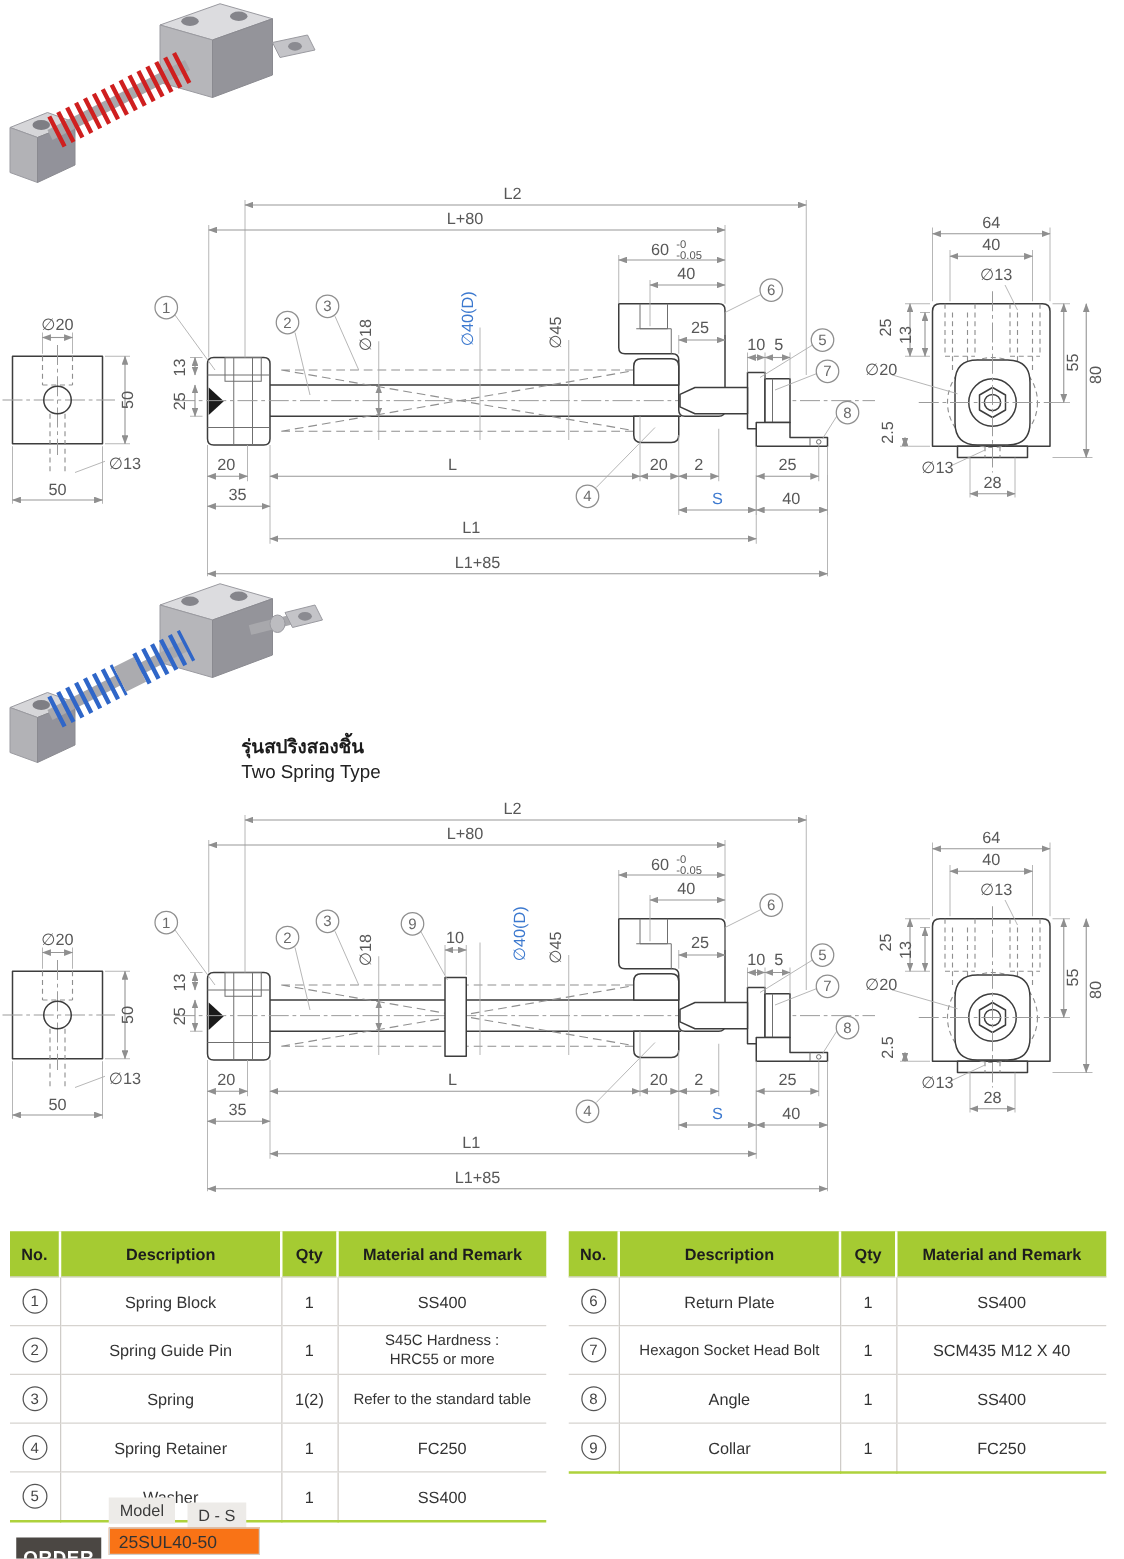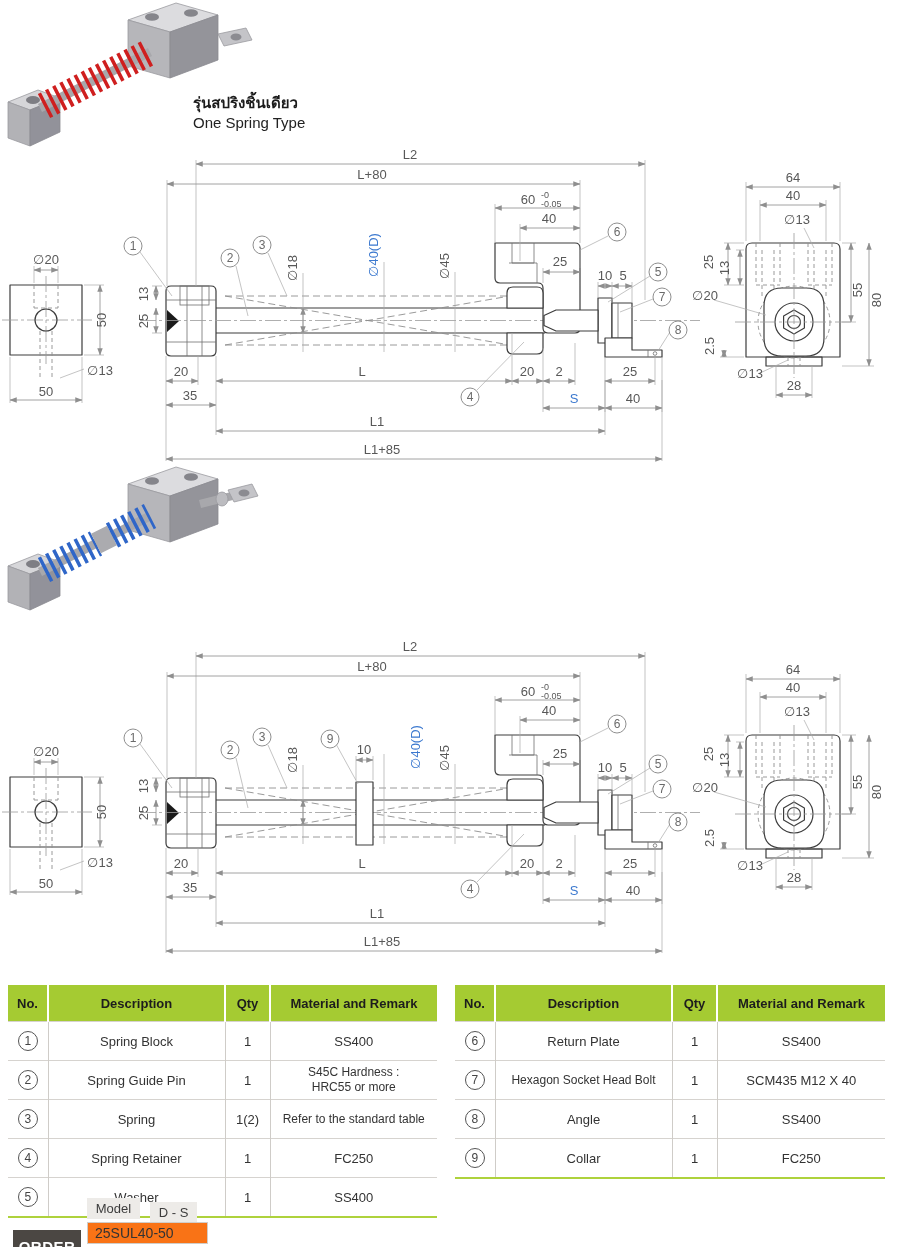--- a/index.html
+++ b/index.html
@@ -68,24 +68,20 @@
     <g>
       <polygon points="8,102 38,90 60,98 30,110" fill="#d6d6d9" stroke="#9a9aa0" stroke-width="0.8"></polygon>
       <polygon points="8,102 30,110 30,146 8,138" fill="#b2b2b6" stroke="#9a9aa0" stroke-width="0.8"></polygon>
       <polygon points="30,110 60,98 60,132 30,146" fill="#92929a" stroke="#8a8a90" stroke-width="0.8"></polygon>
       <ellipse cx="33" cy="100" rx="7" ry="4" fill="#7e7e84"></ellipse>
     </g>
     <line x1="40" y1="108" x2="150" y2="52" stroke="#a8a8ac" stroke-width="9"></line>
     <line x1="44" y1="106" x2="148" y2="53" stroke="#cf1f1f" stroke-width="27" stroke-dasharray="3.5 4.5"></line>
   </svg>
 
-  <div class="caption" style="left:193px;top:93px">
-    <div class="th">รุ่นสปริงชิ้นเดียว</div>
-    <div class="en">One Spring Type</div>
-  </div>
 
   <svg width="0" height="0" style="position:absolute">
     <defs>
       <marker id="ma" viewBox="0 0 8 6" refX="7.5" refY="3" markerWidth="8" markerHeight="6" orient="auto-start-reverse">
           <path d="M0,0 L8,3 L0,6 Z" fill="#8f8f8f"></path>
         </marker>
 
       <symbol id="sym-drawing" overflow="visible">
 
         <g>
@@ -277,20 +273,24 @@
       <polygon points="8,104 30,112 30,148 8,140" fill="#b2b2b6" stroke="#9a9aa0" stroke-width="0.8"></polygon>
       <polygon points="30,112 60,100 60,134 30,148" fill="#92929a" stroke="#8a8a90" stroke-width="0.8"></polygon>
       <ellipse cx="33" cy="102" rx="7" ry="4" fill="#7e7e84"></ellipse>
     </g>
     <line x1="40" y1="110" x2="150" y2="54" stroke="#a8a8ac" stroke-width="9"></line>
     <line x1="44" y1="108" x2="96" y2="81.5" stroke="#2f66c8" stroke-width="27" stroke-dasharray="3.5 4.5"></line>
     <line x1="96" y1="81.5" x2="112" y2="73.5" stroke="#ababaf" stroke-width="22"></line>
     <line x1="112" y1="73.5" x2="150" y2="54" stroke="#2f66c8" stroke-width="27" stroke-dasharray="3.5 4.5"></line>
   </svg>
 
+  <div class="caption" style="left:193px;top:588px">
+    <div class="th">รุ่นสปริงสองชิ้น</div>
+    <div class="en">Two Spring Type</div>
+  </div>
 
   <svg class="abs" style="left:0;top:632px" width="899" height="335" viewBox="0 140 899 335">
     <use href="#sym-drawing"></use>
 
     <g>
       <rect x="356" y="290" width="17" height="63" class="plw"></rect>
       <path class="ext" d="M356,288 V264 M373,288 V264 M336,252 L358,292"></path>
       <line x1="356" y1="268" x2="373" y2="268" class="dl" marker-start="url(#ma)" marker-end="url(#ma)"></line>
       <circle cx="330" cy="247" r="9" class="cocirc"></circle>
       <text class="cot" x="330" y="251">9</text>

